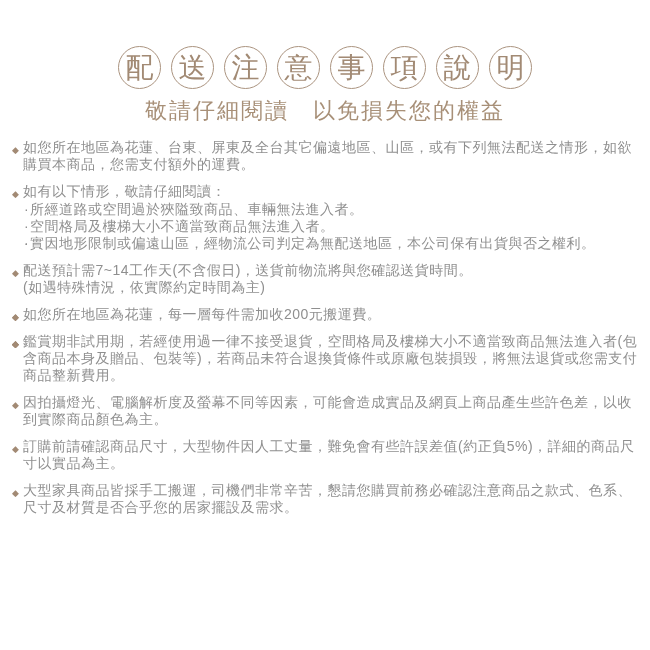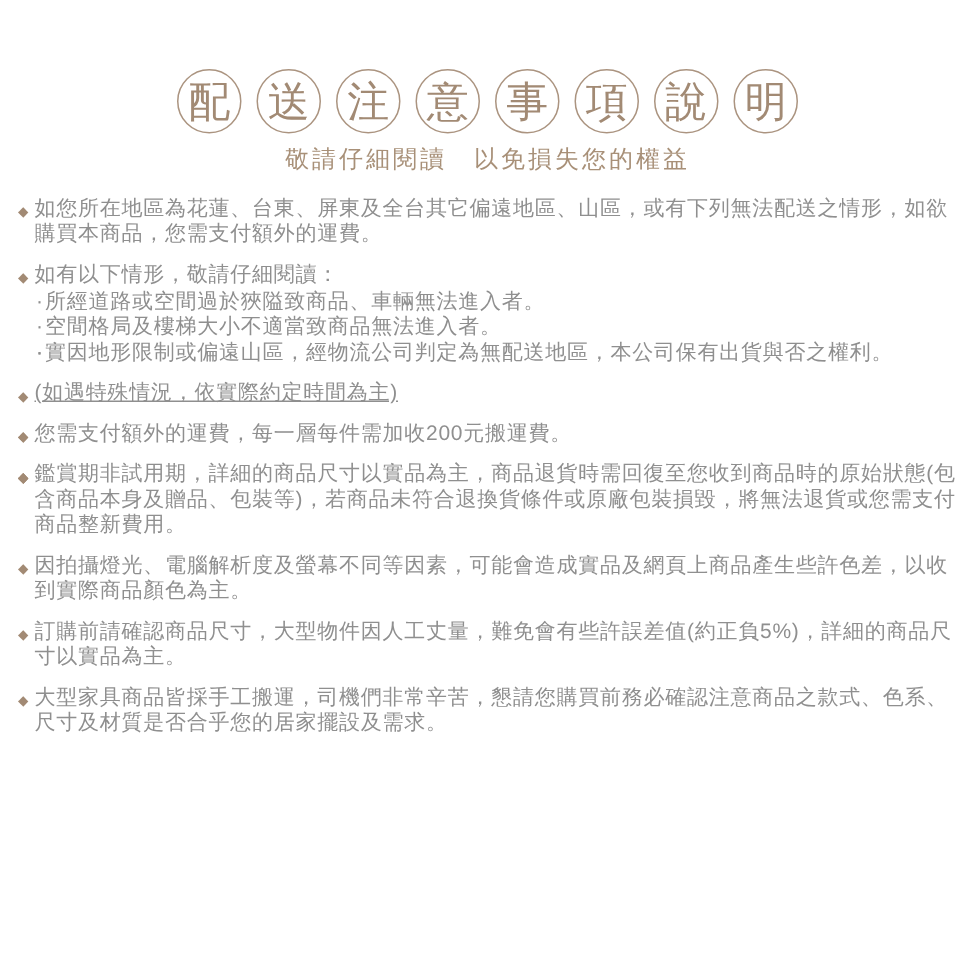--- a/index.html
+++ b/index.html
@@ -26,21 +26,21 @@
     justify-content: center;
     font-size: 28px;
     color: #a28a74;
     line-height: 1;
     flex: 0 0 auto;
   }
   .subtitle {
     margin-top: 7px;
     text-align: center;
     color: #a89078;
-    font-size: 16px;
+    font-size: 22px;
     letter-spacing: 2px;
   }
 
   
   .notices {
     margin-top: 13px;
     font-size: 14px;
     line-height: 17px;
   }
   .notice {
@@ -60,21 +60,21 @@
   .subitem {
     position: relative;
     padding-left: 7px;
   }
   .subitem .dot {
     position: absolute;
     left: 1px;
     top: 0;
     color: #8f8f8f;
   }
-  .extra-line { display: block; text-decoration: underline; }
+  .extra-line { display: block; }
 </style>
 </head>
 <body>
 
 <div class="page">
 
   <div class="title-row">
     <span class="title-circle">配</span>
     <span class="title-circle">送</span>
     <span class="title-circle">注</span>
@@ -111,47 +111,48 @@
         </div>
         <div class="subitem">
           <span class="dot">·</span>
           <span>實因地形限制或偏遠山區，經物流公司判定為無配送地區，本公司保有出貨與否之權利。</span>
         </div>
       </div>
     </div>
 
     <div class="notice">
       <span class="bullet">◆</span>
+      <span>配送預計需7~14工作天(不含假日)，送貨前物流將與您確認送貨時間。</span>
       <span class="extra-line">(如遇特殊情況，依實際約定時間為主)</span>
     </div>
 
     <div class="notice">
       <span class="bullet">◆</span>
     </div>
 
     <div class="notice">
       <span class="bullet">◆</span>
-      <span>您需支付額外的運費，每一層每件需加收200元搬運費。</span>
+      <span>如您所在地區為花蓮，每一層每件需加收200元搬運費。</span>
     </div>
 
     <div class="notice">
       <span class="bullet">◆</span>
     </div>
 
     <div class="notice">
       <span class="bullet">◆</span>
     </div>
 
     <div class="notice">
       <span class="bullet">◆</span>
     </div>
 
     <div class="notice">
       <span class="bullet">◆</span>
-      <span>鑑賞期非試用期，詳細的商品尺寸以實品為主，商品退貨時需回復至您收到商品時的原始狀態(包含商品本身及贈品、包裝等)，若商品未符合退換貨條件或原廠包裝損毀，將無法退貨或您需支付商品整新費用。</span>
+      <span>鑑賞期非試用期，若經使用過一律不接受退貨，空間格局及樓梯大小不適當致商品無法進入者(包含商品本身及贈品、包裝等)，若商品未符合退換貨條件或原廠包裝損毀，將無法退貨或您需支付商品整新費用。</span>
     </div>
 
     <div class="notice">
       <span class="bullet">◆</span>
       <span>因拍攝燈光、電腦解析度及螢幕不同等因素，可能會造成實品及網頁上商品產生些許色差，以收到實際商品顏色為主。</span>
     </div>
 
     <div class="notice">
       <span class="bullet">◆</span>
       <span>訂購前請確認商品尺寸，大型物件因人工丈量，難免會有些許誤差值(約正負5%)，詳細的商品尺寸以實品為主。</span>

